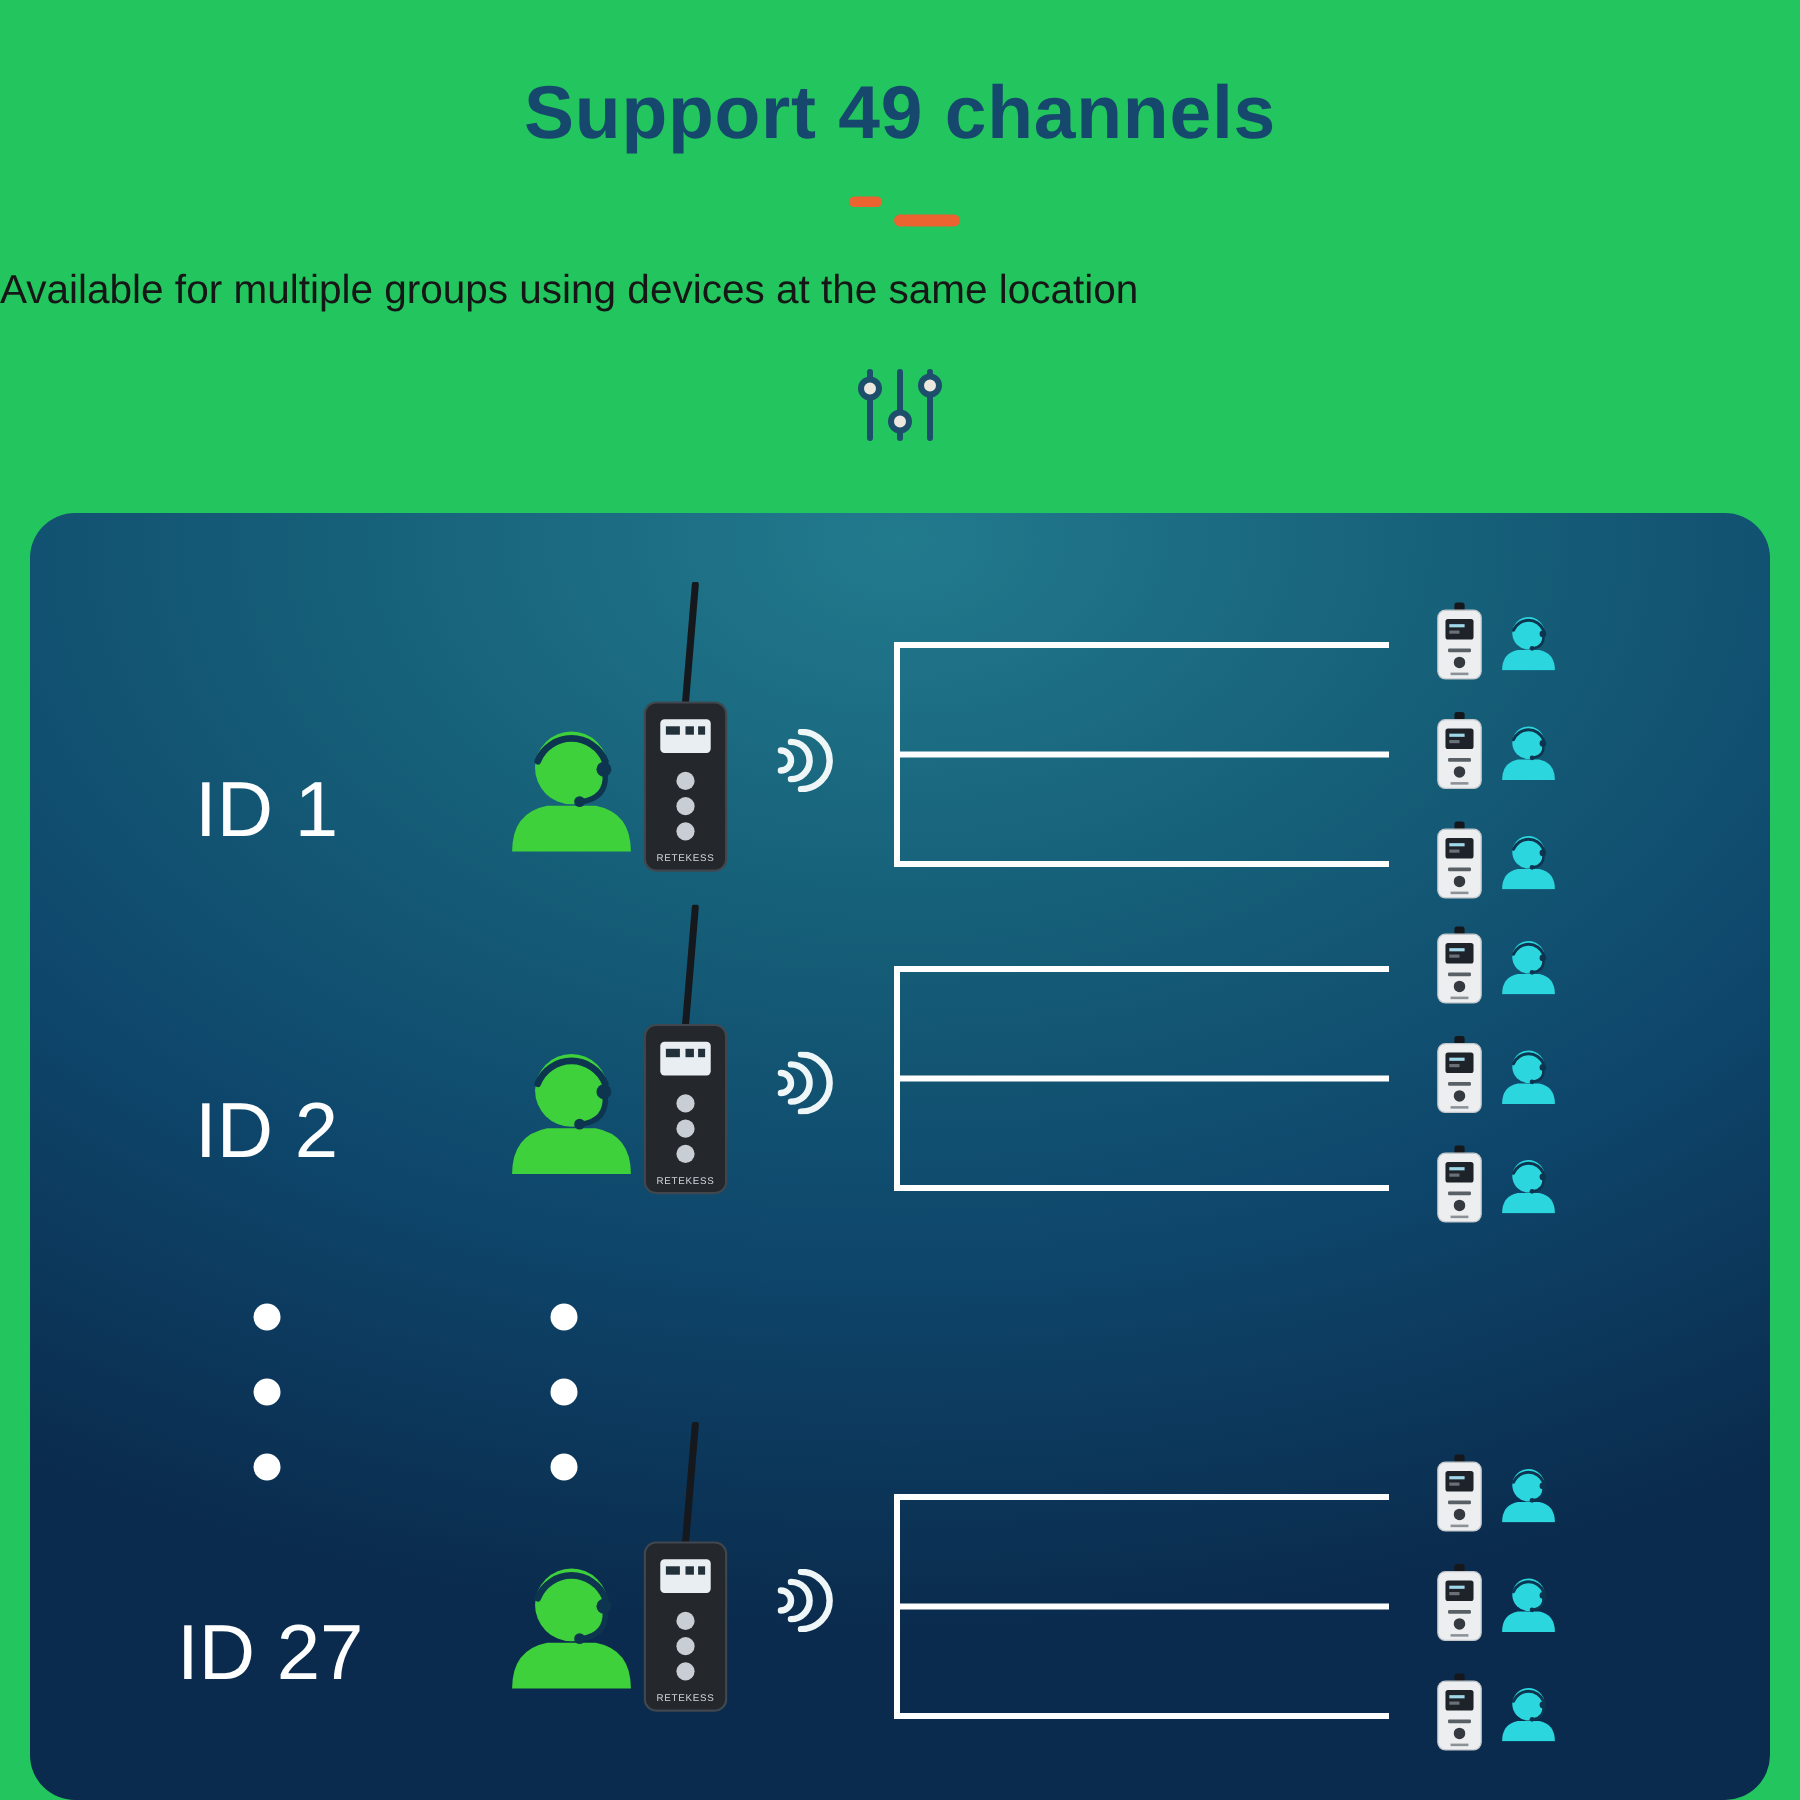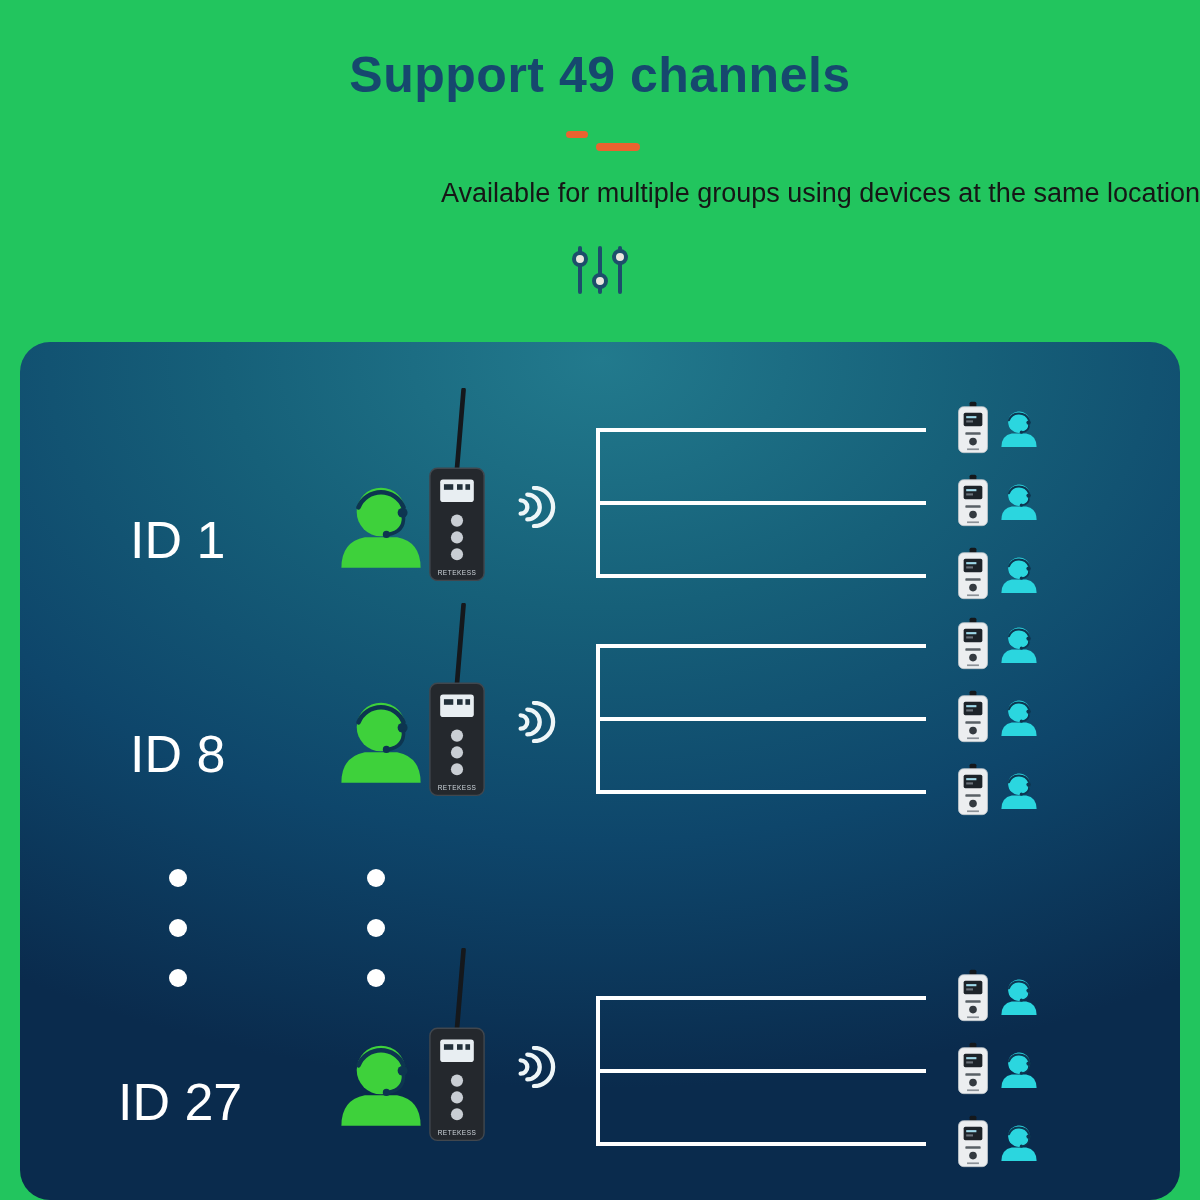--- a/index.html
+++ b/index.html
@@ -12,21 +12,21 @@
   .title {
     position:absolute; top:46px; left:0; width:100%;
     text-align:center; font-size:50px; font-weight:bold;
     color:#16486e; letter-spacing:0.5px; margin:0;
   }
   .dash { position:absolute; border-radius:4px; background:#ea6330; }
   .dash-small { left:566px; top:131px; width:22px; height:7px; }
   .dash-large { left:596px; top:143px; width:44px; height:8px; }
   .subtitle {
     position:absolute; top:178px; left:0; width:100%;
-    text-align:right; font-size:27px; color:#161616; margin:0;
+    text-align:left; font-size:27px; color:#161616; margin:0;
   }
   .sliders { position:absolute; left:568px; top:240px; width:64px; height:60px; color:#1d4e6b; }
   
   .panel {
     position:absolute; left:20px; top:342px; width:1160px; height:858px;
     border-radius:30px;
     background: radial-gradient(95% 85% at 50% 2%, #227a8d 0%, #166079 34%, #0e466b 66%, #0a2b4d 100%);
   }
   .id-label {
     position:absolute; color:#ffffff; font-size:52px; font-weight:400; white-space:nowrap;
@@ -159,21 +159,21 @@
         <svg class="receiver-svg">
             <use href="#sym-receiver"></use>
           </svg>
         <svg class="listener-svg">
             <use href="#sym-person"></use>
           </svg>
       </div>
     </div>
 
     <div>
-      <div class="id-label" style="left:110px; top:382px;">ID 8</div>
+      <div class="id-label" style="left:110px; top:382px;">ID 2</div>
       <svg class="guide-svg" style="left:316px; top:355px;">
           <use href="#sym-person"></use>
         </svg>
       <div class="transmitter" style="left:404px; top:261px;">
         <svg>
             <use href="#sym-transmitter"></use>
           </svg>
         <div class="brand">RETEKESS</div>
       </div>
       <svg class="waves" style="left:490px; top:359px;">

